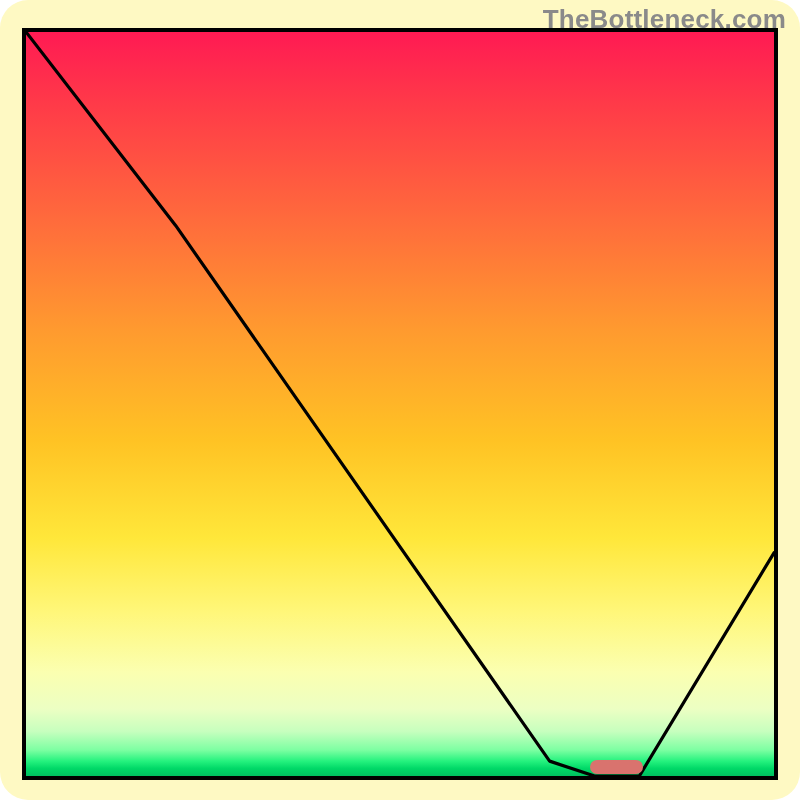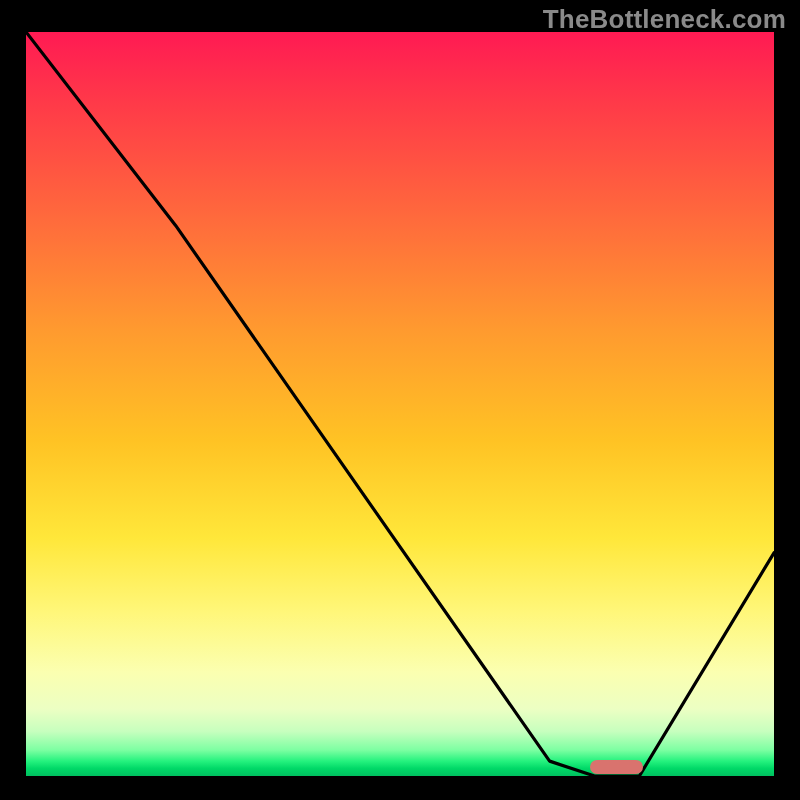--- a/index.html
+++ b/index.html
@@ -1,21 +1,22 @@
 <!DOCTYPE html>
 <html><head>
 <meta charset="utf-8">
 <style>
   * { margin: 0; padding: 0; box-sizing: border-box; }
   html, body { width: 800px; height: 800px; overflow: hidden; background: #fff; }
   .stage {
     position: relative;
     width: 800px;
     height: 800px;
-    background: #000000;
+    background: #fef9c3;
+    border-radius: 28px;
   }
   .watermark {
     position: absolute;
     top: 4px;
     right: 14px;
     font-family: Arial, Helvetica, sans-serif;
     font-size: 26px;
     font-weight: 600;
     color: #8a8a8a;
     letter-spacing: 0.2px;

